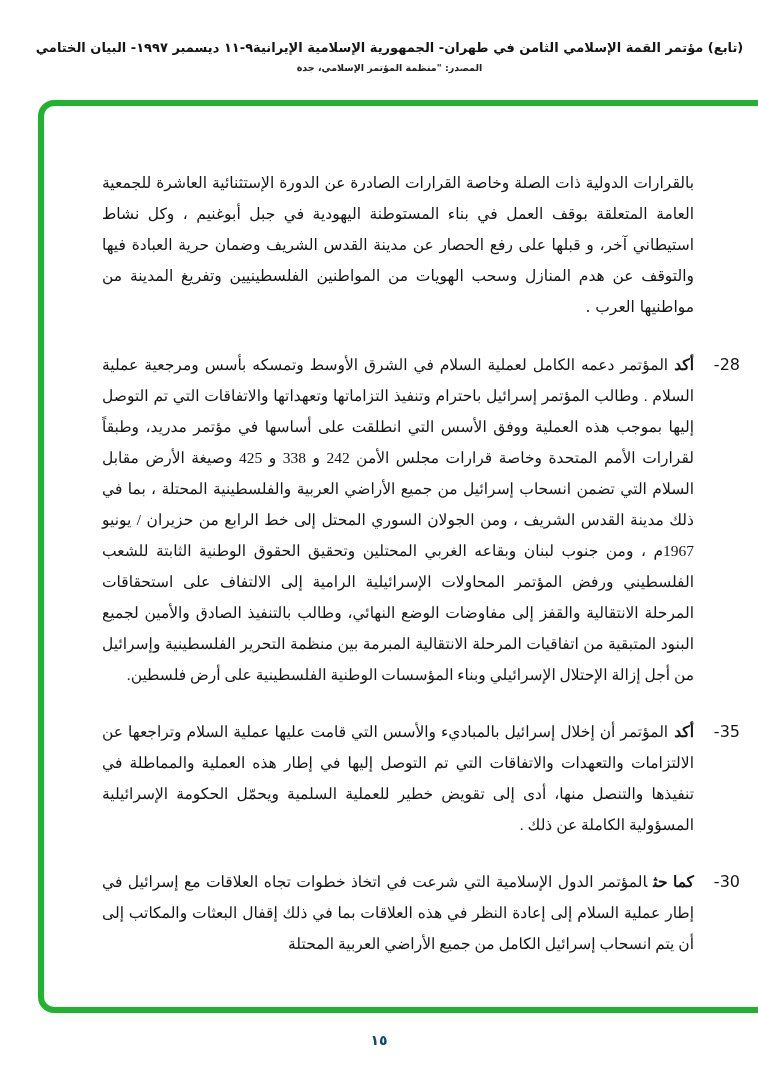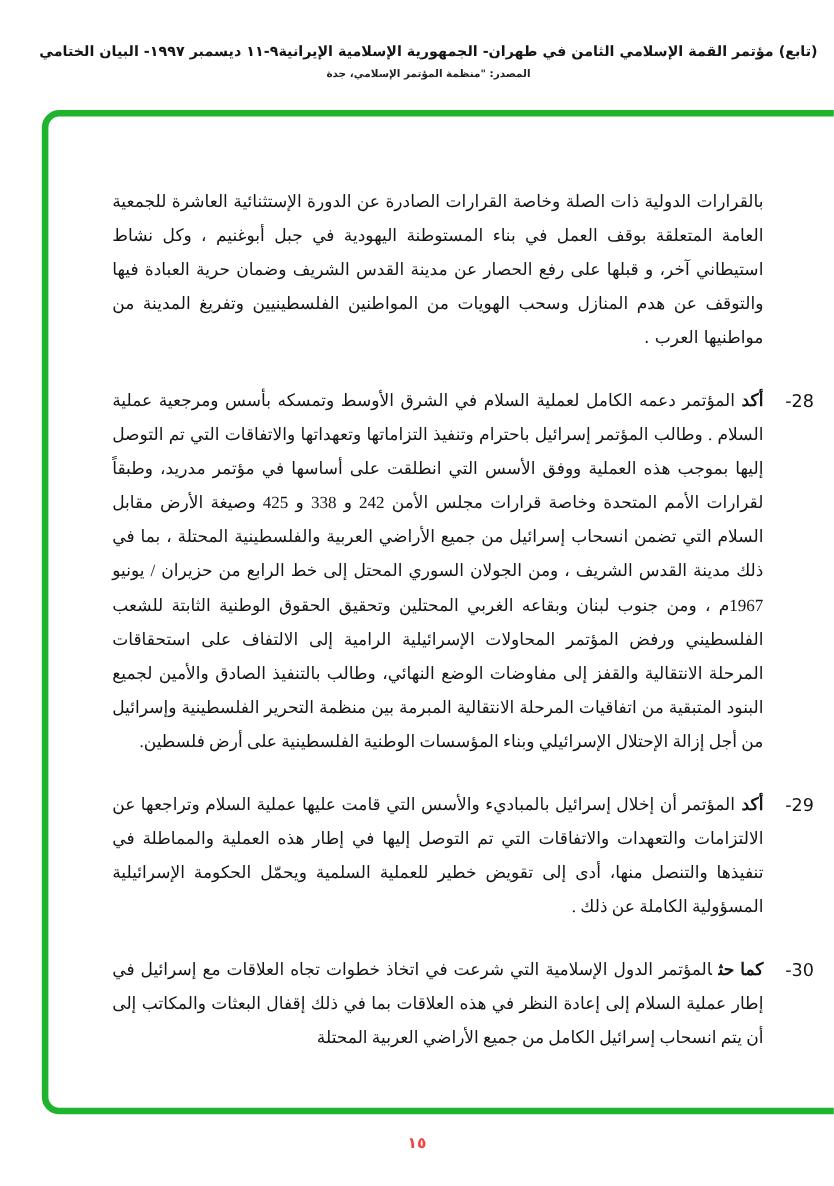--- a/index.html
+++ b/index.html
@@ -87,21 +87,21 @@
     padding-right: 46px; 
   }
   .page-number {
     position: absolute;
     left: 0;
     right: 0;
     top: 1032px;
     text-align: center;
     font-size: 14px;
     font-weight: bold;
-    color: #ef4444;
+    color: #0c4a6e;
   }
 </style>
 </head>
 <body>
 
 <div class="page">
 
   <div class="doc-header">
     <div class="title-line">(تابع) مؤتمر القمة الإسلامي الثامن في طهران- الجمهورية الإسلامية الإيرانية٩-١١ ديسمبر ١٩٩٧- البيان الختامي</div>
     <div class="source-line">المصدر: "منظمة المؤتمر الإسلامي، جدة</div>
@@ -111,21 +111,21 @@
     <div class="frame-content">
 
       <p class="para continuation-para">بالقرارات الدولية ذات الصلة وخاصة القرارات الصادرة عن الدورة الإستثنائية العاشرة للجمعية العامة المتعلقة بوقف العمل في بناء المستوطنة اليهودية في جبل أبوغنيم ، وكل نشاط استيطاني آخر، و قبلها على رفع الحصار عن مدينة القدس الشريف وضمان حرية العبادة فيها والتوقف عن هدم المنازل وسحب الهويات من المواطنين الفلسطينيين وتفريغ المدينة من مواطنيها العرب .</p>
 
       <div class="para numbered">
         <span class="num-marker">28-</span>
         <span class="num-body"><span class="lead-word">أكد</span><span>المؤتمر دعمه الكامل لعملية السلام في الشرق الأوسط وتمسكه بأسس ومرجعية عملية السلام . وطالب المؤتمر إسرائيل باحترام وتنفيذ التزاماتها وتعهداتها والاتفاقات التي تم التوصل إليها بموجب هذه العملية ووفق الأسس التي انطلقت على أساسها في مؤتمر مدريد، وطبقاً لقرارات الأمم المتحدة وخاصة قرارات مجلس الأمن 242 و 338 و 425 وصيغة الأرض مقابل السلام التي تضمن انسحاب إسرائيل من جميع الأراضي العربية والفلسطينية المحتلة ، بما في ذلك مدينة القدس الشريف ، ومن الجولان السوري المحتل إلى خط الرابع من حزيران / يونيو 1967م ، ومن جنوب لبنان وبقاعه الغربي المحتلين وتحقيق الحقوق الوطنية الثابتة للشعب الفلسطيني ورفض المؤتمر المحاولات الإسرائيلية الرامية إلى الالتفاف على استحقاقات المرحلة الانتقالية والقفز إلى مفاوضات الوضع النهائي، وطالب بالتنفيذ الصادق والأمين لجميع البنود المتبقية من اتفاقيات المرحلة الانتقالية المبرمة بين منظمة التحرير الفلسطينية وإسرائيل من أجل إزالة الإحتلال الإسرائيلي وبناء المؤسسات الوطنية الفلسطينية على أرض فلسطين.</span></span>
       </div>
 
       <div class="para numbered">
-        <span class="num-marker">29-</span>
+        <span class="num-marker">35-</span>
         <span class="num-body"><span class="lead-word">أكد</span><span>المؤتمر أن إخلال إسرائيل بالمباديء والأسس التي قامت عليها عملية السلام وتراجعها عن الالتزامات والتعهدات والاتفاقات التي تم التوصل إليها في إطار هذه العملية والمماطلة في تنفيذها والتنصل منها، أدى إلى تقويض خطير للعملية السلمية ويحمّل الحكومة الإسرائيلية المسؤولية الكاملة عن ذلك .</span></span>
       </div>
 
       <div class="para numbered">
         <span class="num-marker">30-</span>
         <span class="num-body"><span class="lead-word">كما حث</span><span>المؤتمر الدول الإسلامية التي شرعت في اتخاذ خطوات تجاه العلاقات مع إسرائيل في إطار عملية السلام إلى إعادة النظر في هذه العلاقات بما في ذلك إقفال البعثات والمكاتب إلى أن يتم انسحاب إسرائيل الكامل من جميع الأراضي العربية المحتلة</span></span>
       </div>
 
     </div>
   </div>

